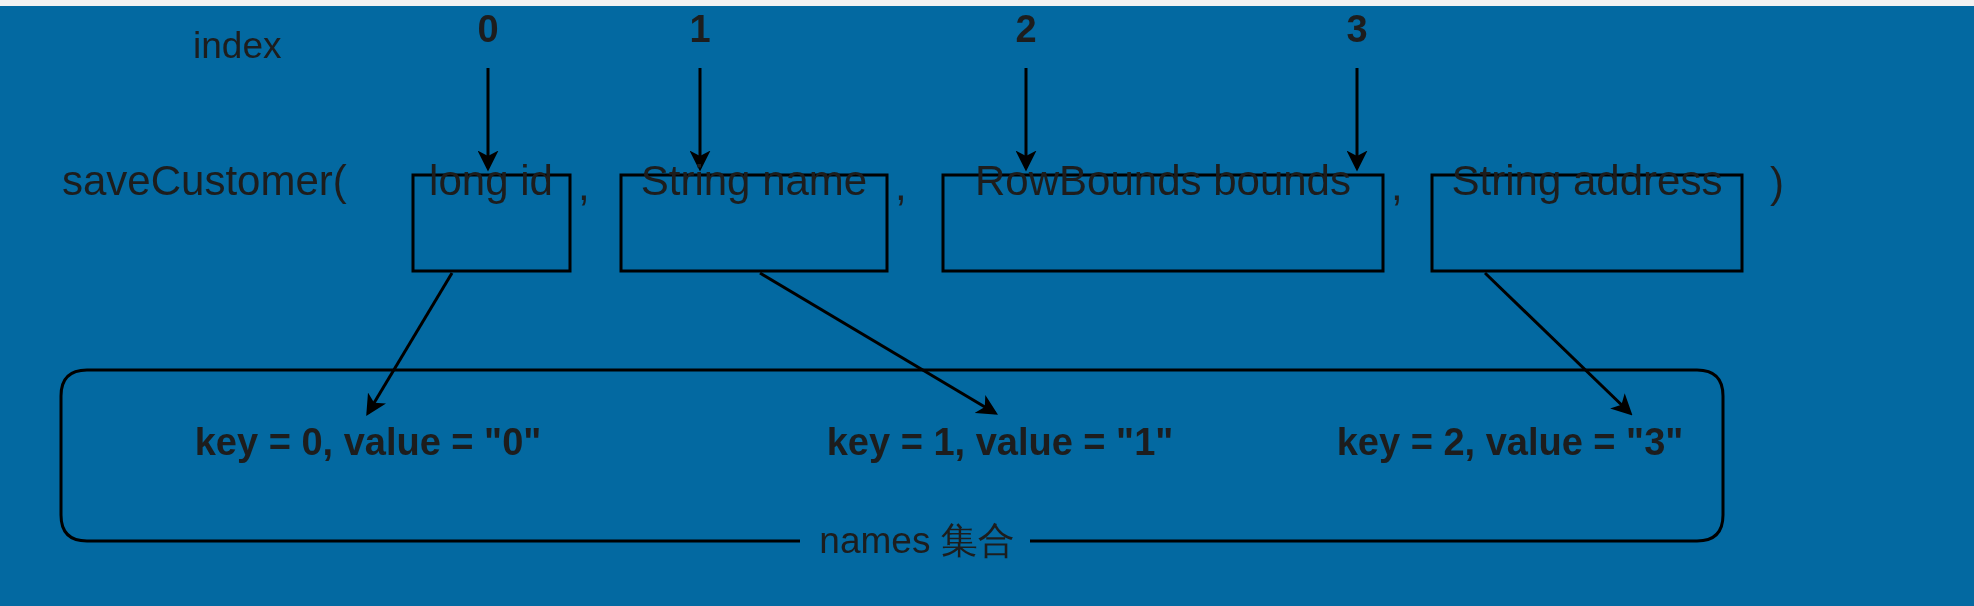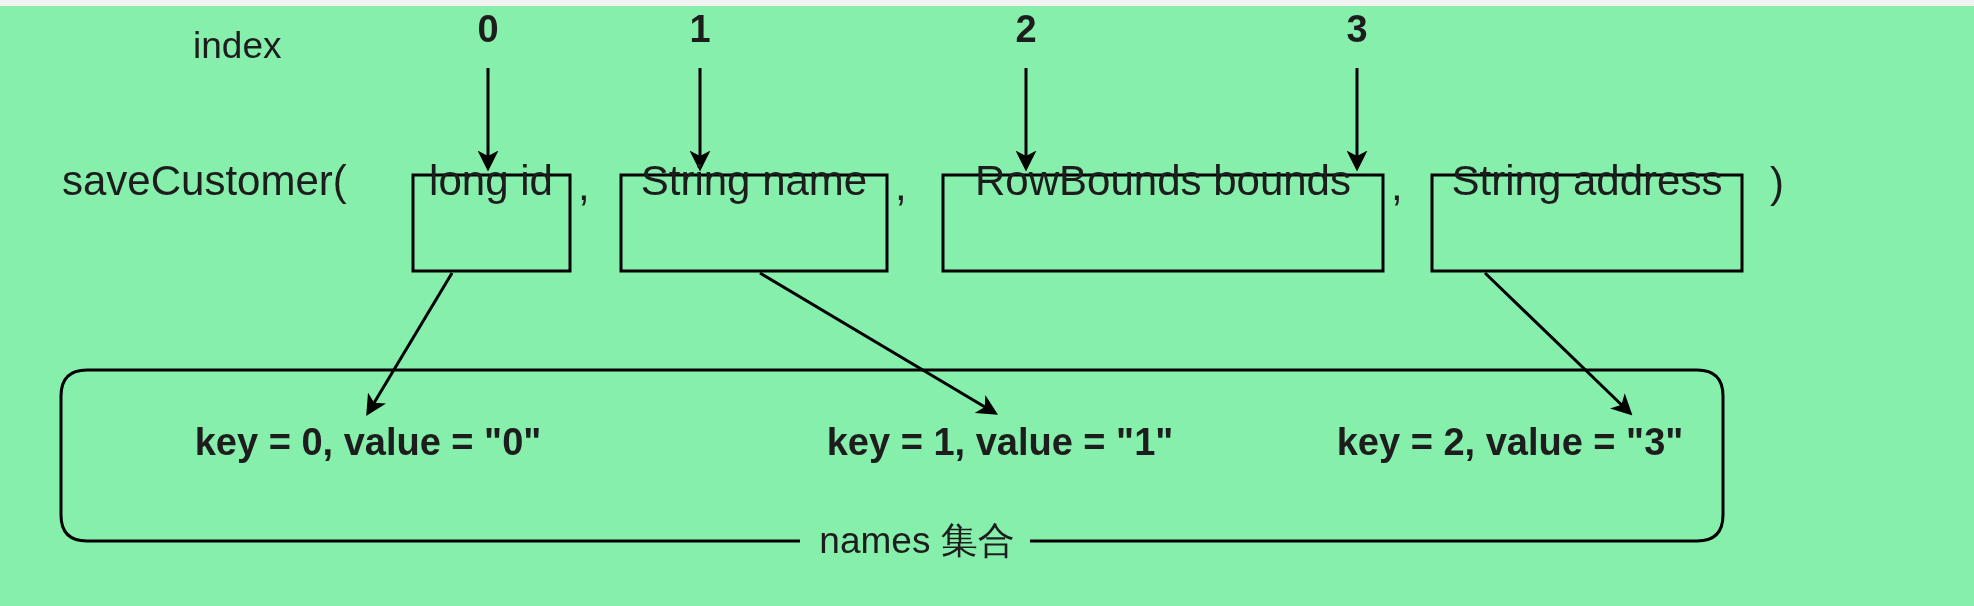--- a/index.html
+++ b/index.html
@@ -7,21 +7,21 @@
     padding: 0;
     background: #ffffff;
   }
   body {
     font-family: "Liberation Sans", sans-serif;
   }
   #canvas {
     position: relative;
     width: 1974px;
     height: 606px;
-    background: #86efac;
+    background: #0369a1;
     overflow: hidden;
   }
   #topstrip {
     position: absolute;
     left: 0; top: 0;
     width: 1974px;
     height: 6px;
     background: #f2f2f2;
   }
   svg.diagram {

